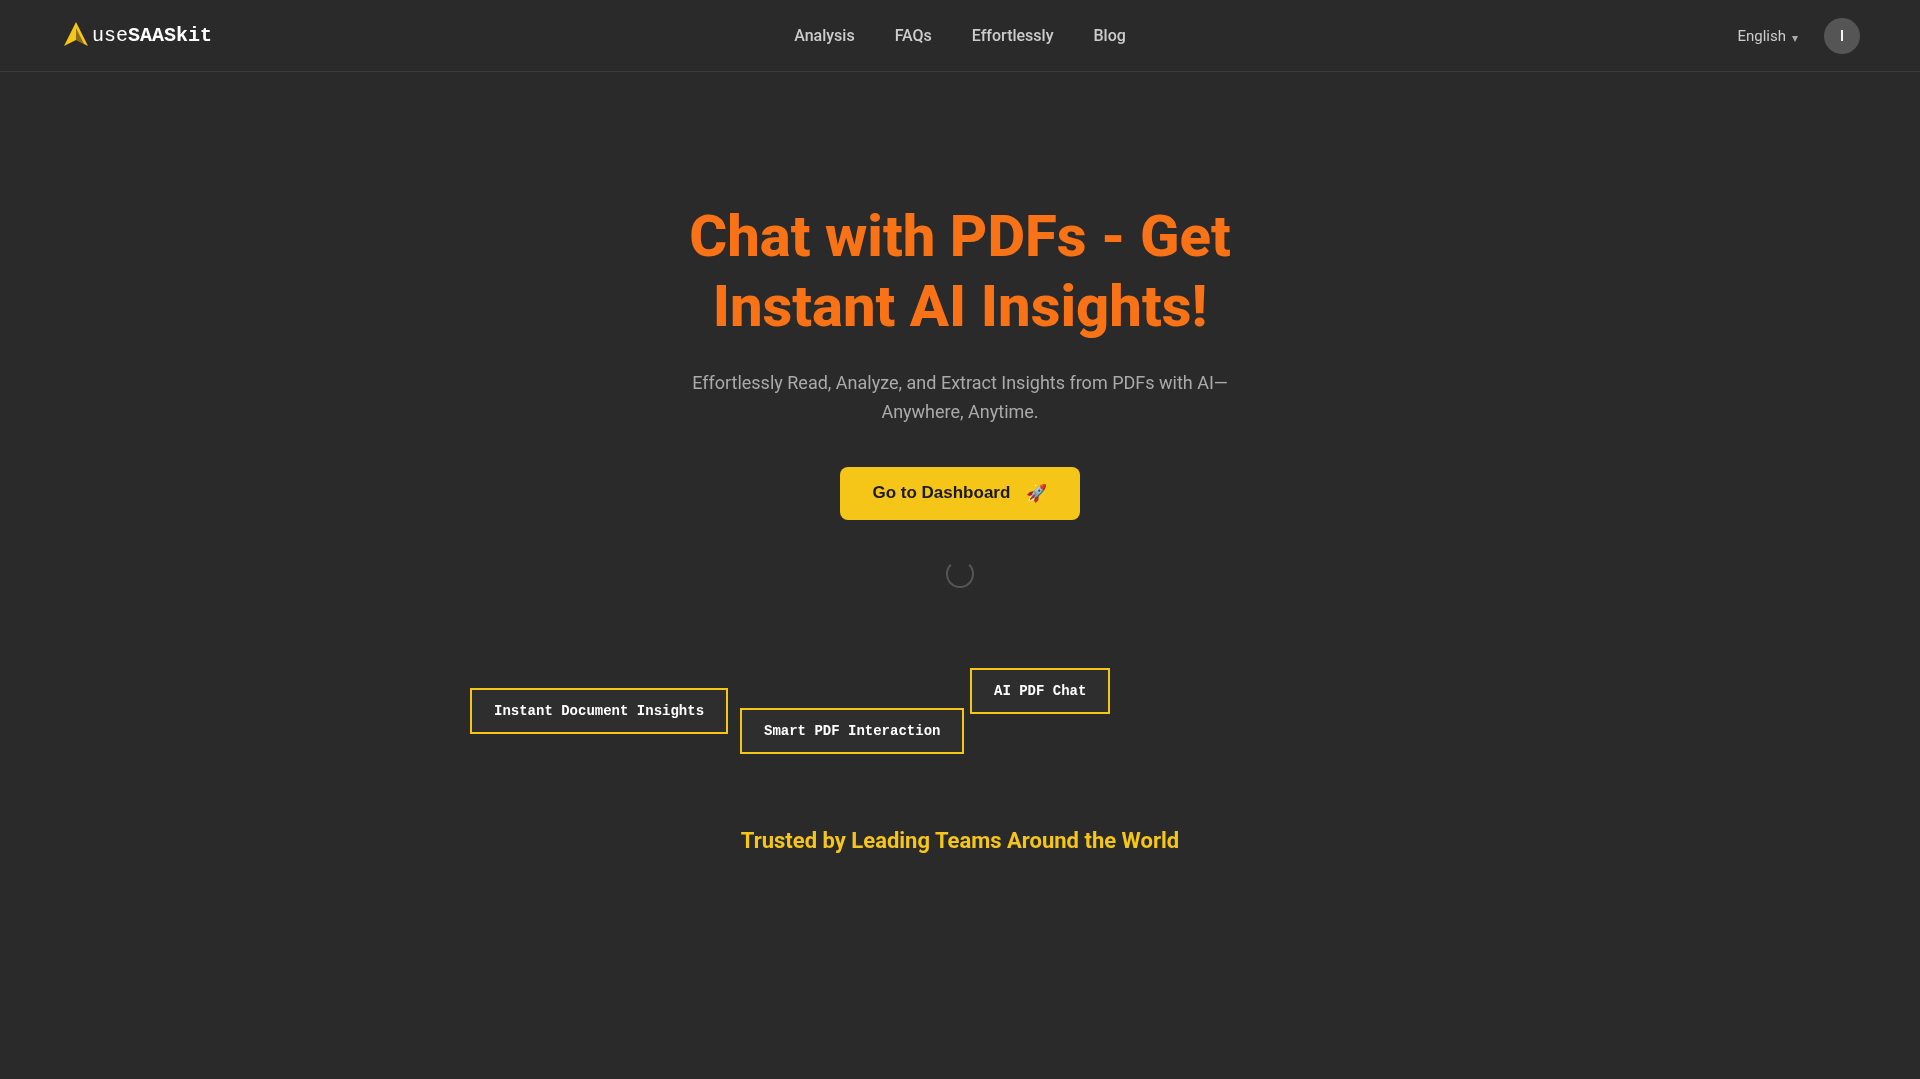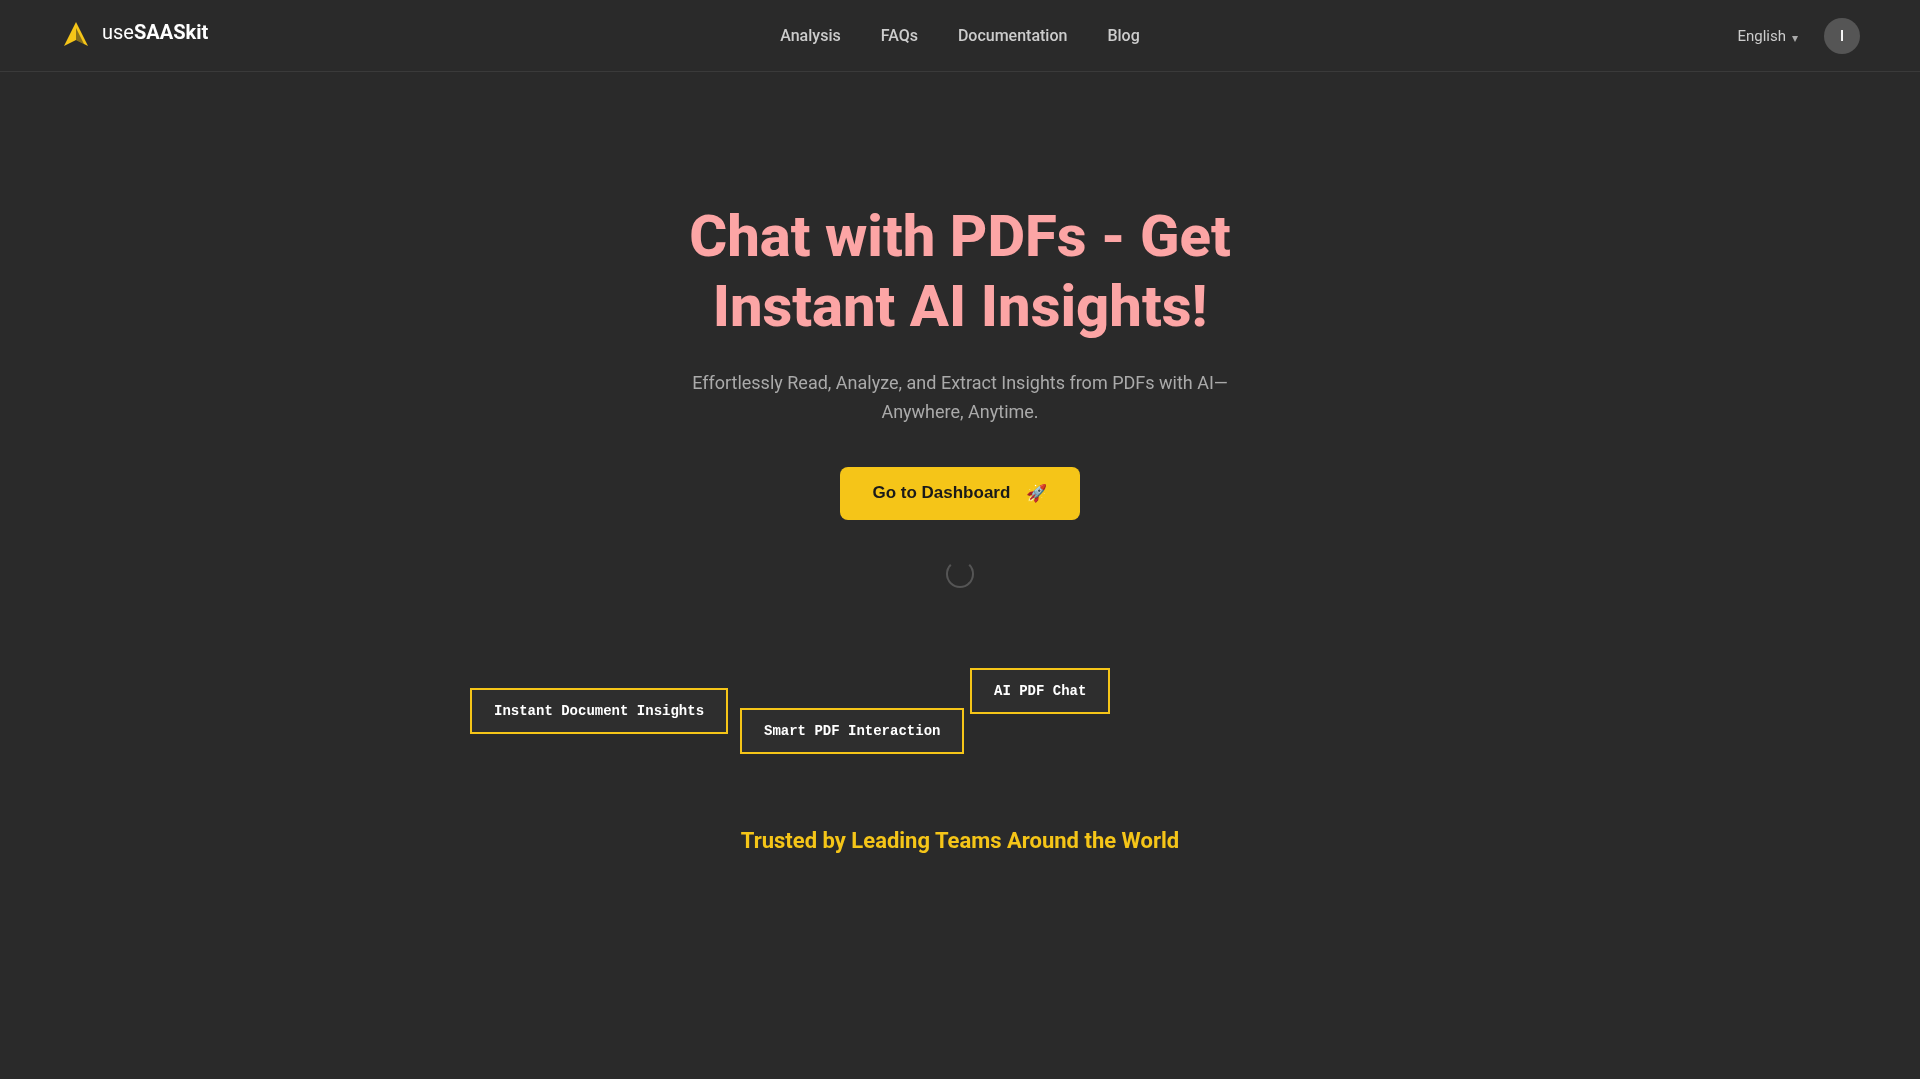--- a/index.html
+++ b/index.html
@@ -22,23 +22,23 @@
       align-items: center;
       justify-content: space-between;
       padding: 0 60px;
       height: 72px;
       background-color: #2a2a2a;
       border-bottom: 1px solid #3a3a3a;
     }
 
     .logo-area {
       display: flex;
-      align-items: flex-start;
-      gap: 10px;
-      cursor: pointer;
+      align-items: center;
+      cursor: pointer;
+      font-family: Liberation Mono, monospace;
     }
 
     .logo-icon {
       width: 32px;
       height: 32px;
     }
 
     .nav-links {
       display: flex;
       align-items: center;
@@ -101,21 +101,21 @@
       padding-top: 130px;
       padding-bottom: 60px;
     }
 
     .hero-title {
       font-size: 58px;
       font-weight: 800;
       line-height: 1.2;
       max-width: 700px;
       margin-bottom: 28px;
-      color: #fca5a5;
+      color: #f97316;
     }
 
     .hero-subtitle {
       font-size: 18px;
       color: #aaaaaa;
       max-width: 560px;
       line-height: 1.6;
       margin-bottom: 40px;
     }
 
@@ -209,21 +209,21 @@
       <polygon points="16,8 24,24 16,20" fill="#1a1a1a" opacity="0.5"></polygon>
     </svg>
     <span style="font-size:20px; font-weight:400; color:#fff;">
       <span>use</span><strong>SAASkit</strong>
     </span>
   </div>
 
   <nav class="nav-links">
     <a class="nav-link">Analysis</a>
     <a class="nav-link">FAQs</a>
-    <a class="nav-link">Documentation</a>
+    <a class="nav-link">Effortlessly</a>
     <a class="nav-link">Blog</a>
   </nav>
 
   <div class="header-right">
     <div class="language-selector">
       <span>English</span>
       <span class="chevron-down">▾</span>
     </div>
     <div class="user-avatar">
       <span>I</span>

